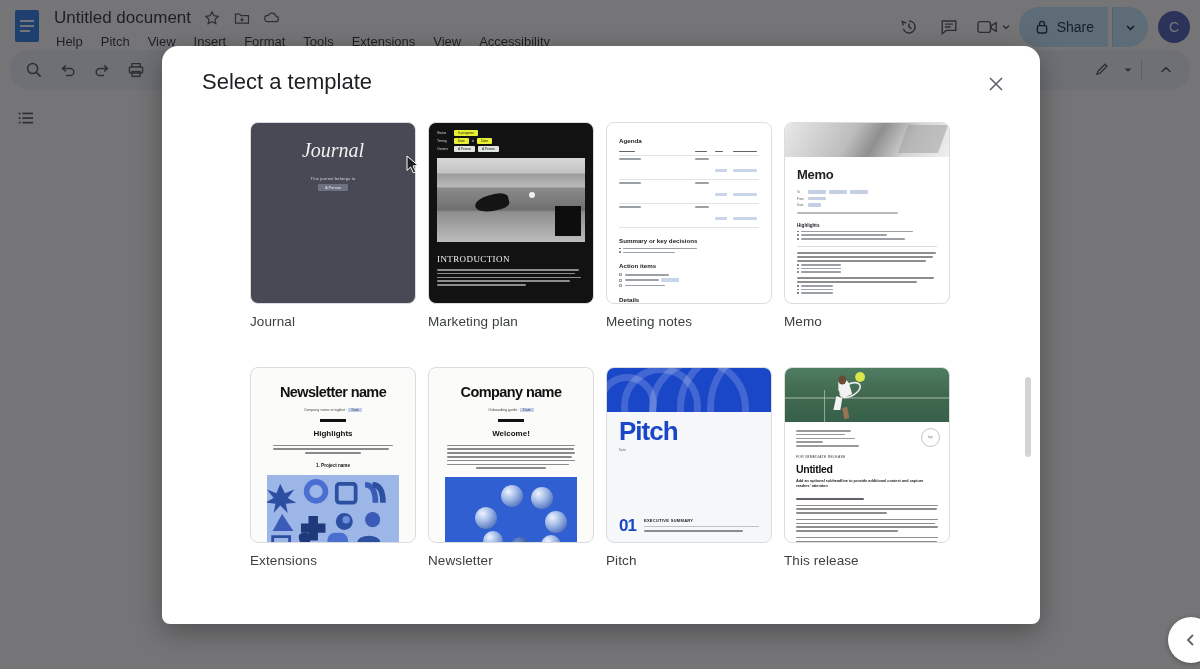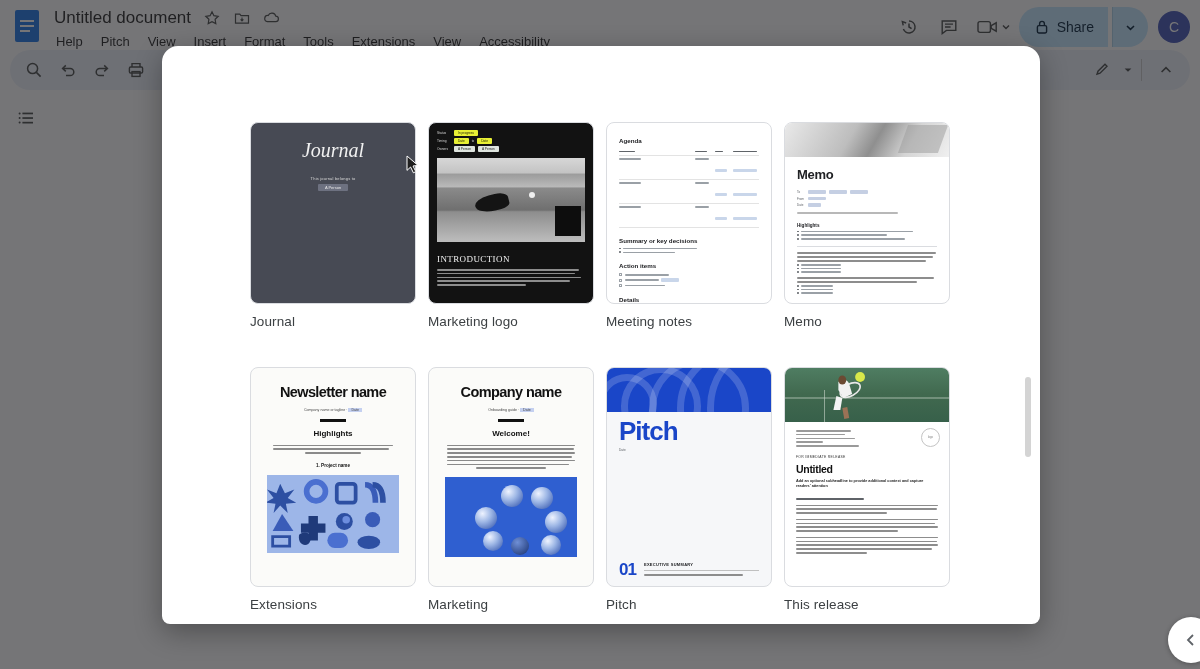--- a/index.html
+++ b/index.html
@@ -51,21 +51,21 @@
   .close-x { position:absolute; right:32px; top:26px; width:24px; height:24px; display:flex; align-items:center; justify-content:center; color:#5f6368; }
 
   .modal-body { position:absolute; left:0; right:0; top:72px; bottom:0; overflow:hidden; }
   .grid { display:flex; flex-wrap:wrap; gap:0 38px; padding:4px 0 0 88px; }
   .tcard { width:140px; margin-bottom:38px; }
   .tthumb {
     width:166px; height:182px; border-radius:8px; border:1px solid #dadce0;
     overflow:hidden; background:#fff; position:relative;
   }
   .tname { font-size:13.5px; color:#3c4043; margin-top:10px; letter-spacing:.1px; }
-  .tcard.row2 .tthumb { height:220px; }
+  .tcard.row2 .tthumb { height:176px; }
 
   
   .t-journal { background:#474a54; display:flex; flex-direction:column; align-items:center; padding-top:16px; }
   .j-title { font-family:"Liberation Serif", serif; font-style:italic; color:#f1f1f1; font-size:20px; }
   .j-sub { color:#d8d8d8; font-size:4px; margin-top:14px; letter-spacing:.2px; }
   .j-chip { background:#6d7180; color:#e8e8e8; font-size:4px; padding:1px 7px; margin-top:3px; border-radius:1px; }
 
   
   .t-mkt { background:#121212; padding:7px 8px; }
   .mk-rows { display:flex; flex-direction:column; gap:2px; }
@@ -308,20 +308,28 @@
           <rect x="5.4" y="3.6" width="10.6" height="1.7" fill="#444746"></rect>
           <rect x="5.4" y="8.2" width="10.6" height="1.7" fill="#444746"></rect>
           <rect x="5.4" y="12.8" width="10.6" height="1.7" fill="#444746"></rect>
         </svg>
     </div>
   </div>
 
   <div class="scrim"></div>
 
   <div class="modal">
+    <div class="modal-head">
+      <span class="modal-title">Select a template</span>
+      <span class="close-x">
+        <svg width="20" height="20" viewBox="0 0 20 20">
+            <path d="M4 4l12 12M16 4L4 16" stroke="#5f6368" stroke-width="1.6"></path>
+          </svg>
+      </span>
+    </div>
 
     <div class="modal-body">
       <div class="grid">
 
         <div class="tcard">
           <div class="tthumb t-journal">
             <div class="j-title">Journal</div>
             <div class="j-sub">This journal belongs to</div>
             <div class="j-chip">A Person</div>
           </div>
@@ -354,21 +362,21 @@
             </div>
             <div class="mk-h">INTRODUCTION</div>
             <div class="mk-p">
               <div class="ln" style="width:96%"></div>
                 <div class="ln" style="width:93%"></div>
               <div class="ln" style="width:97%"></div>
                 <div class="ln" style="width:90%"></div>
               <div class="ln" style="width:60%"></div>
             </div>
           </div>
-          <div class="tname">Marketing logo</div>
+          <div class="tname">Marketing plan</div>
         </div>
 
         <div class="tcard">
           <div class="tthumb t-doc">
             <div class="d-h">Agenda</div>
             <div class="d-tbl">
               <div class="d-trow">
                   <span class="d-c1">
                     <span class="tx dk" style="width:16px;display:block"></span>
                   </span>
@@ -574,21 +582,21 @@
             <div class="ob-img">
               <div class="sphere" style="width:22px;height:22px;left:56px;top:8px"></div>
               <div class="sphere" style="width:22px;height:22px;left:86px;top:10px"></div>
               <div class="sphere" style="width:22px;height:22px;left:30px;top:30px"></div>
               <div class="sphere" style="width:22px;height:22px;left:100px;top:34px"></div>
               <div class="sphere" style="width:20px;height:20px;left:38px;top:54px"></div>
               <div class="sphere" style="width:18px;height:18px;left:66px;top:60px;background:radial-gradient(circle at 36% 30%,#6f8fd6,#17306e)"></div>
               <div class="sphere" style="width:20px;height:20px;left:96px;top:58px"></div>
             </div>
           </div>
-          <div class="tname">Marketing</div>
+          <div class="tname">Newsletter</div>
         </div>
 
         <div class="tcard row2">
           <div class="tthumb t-pitch">
             <div class="p-band">
               <div class="p-arc" style="width:60px;height:60px;left:-10px;top:6px"></div>
               <div class="p-arc" style="width:80px;height:80px;left:14px;top:-2px"></div>
               <div class="p-arc" style="width:100px;height:100px;left:42px;top:-10px"></div>
               <div class="p-arc" style="width:120px;height:120px;left:70px;top:-20px"></div>
               <div class="p-arc" style="width:140px;height:140px;left:100px;top:-30px"></div>

